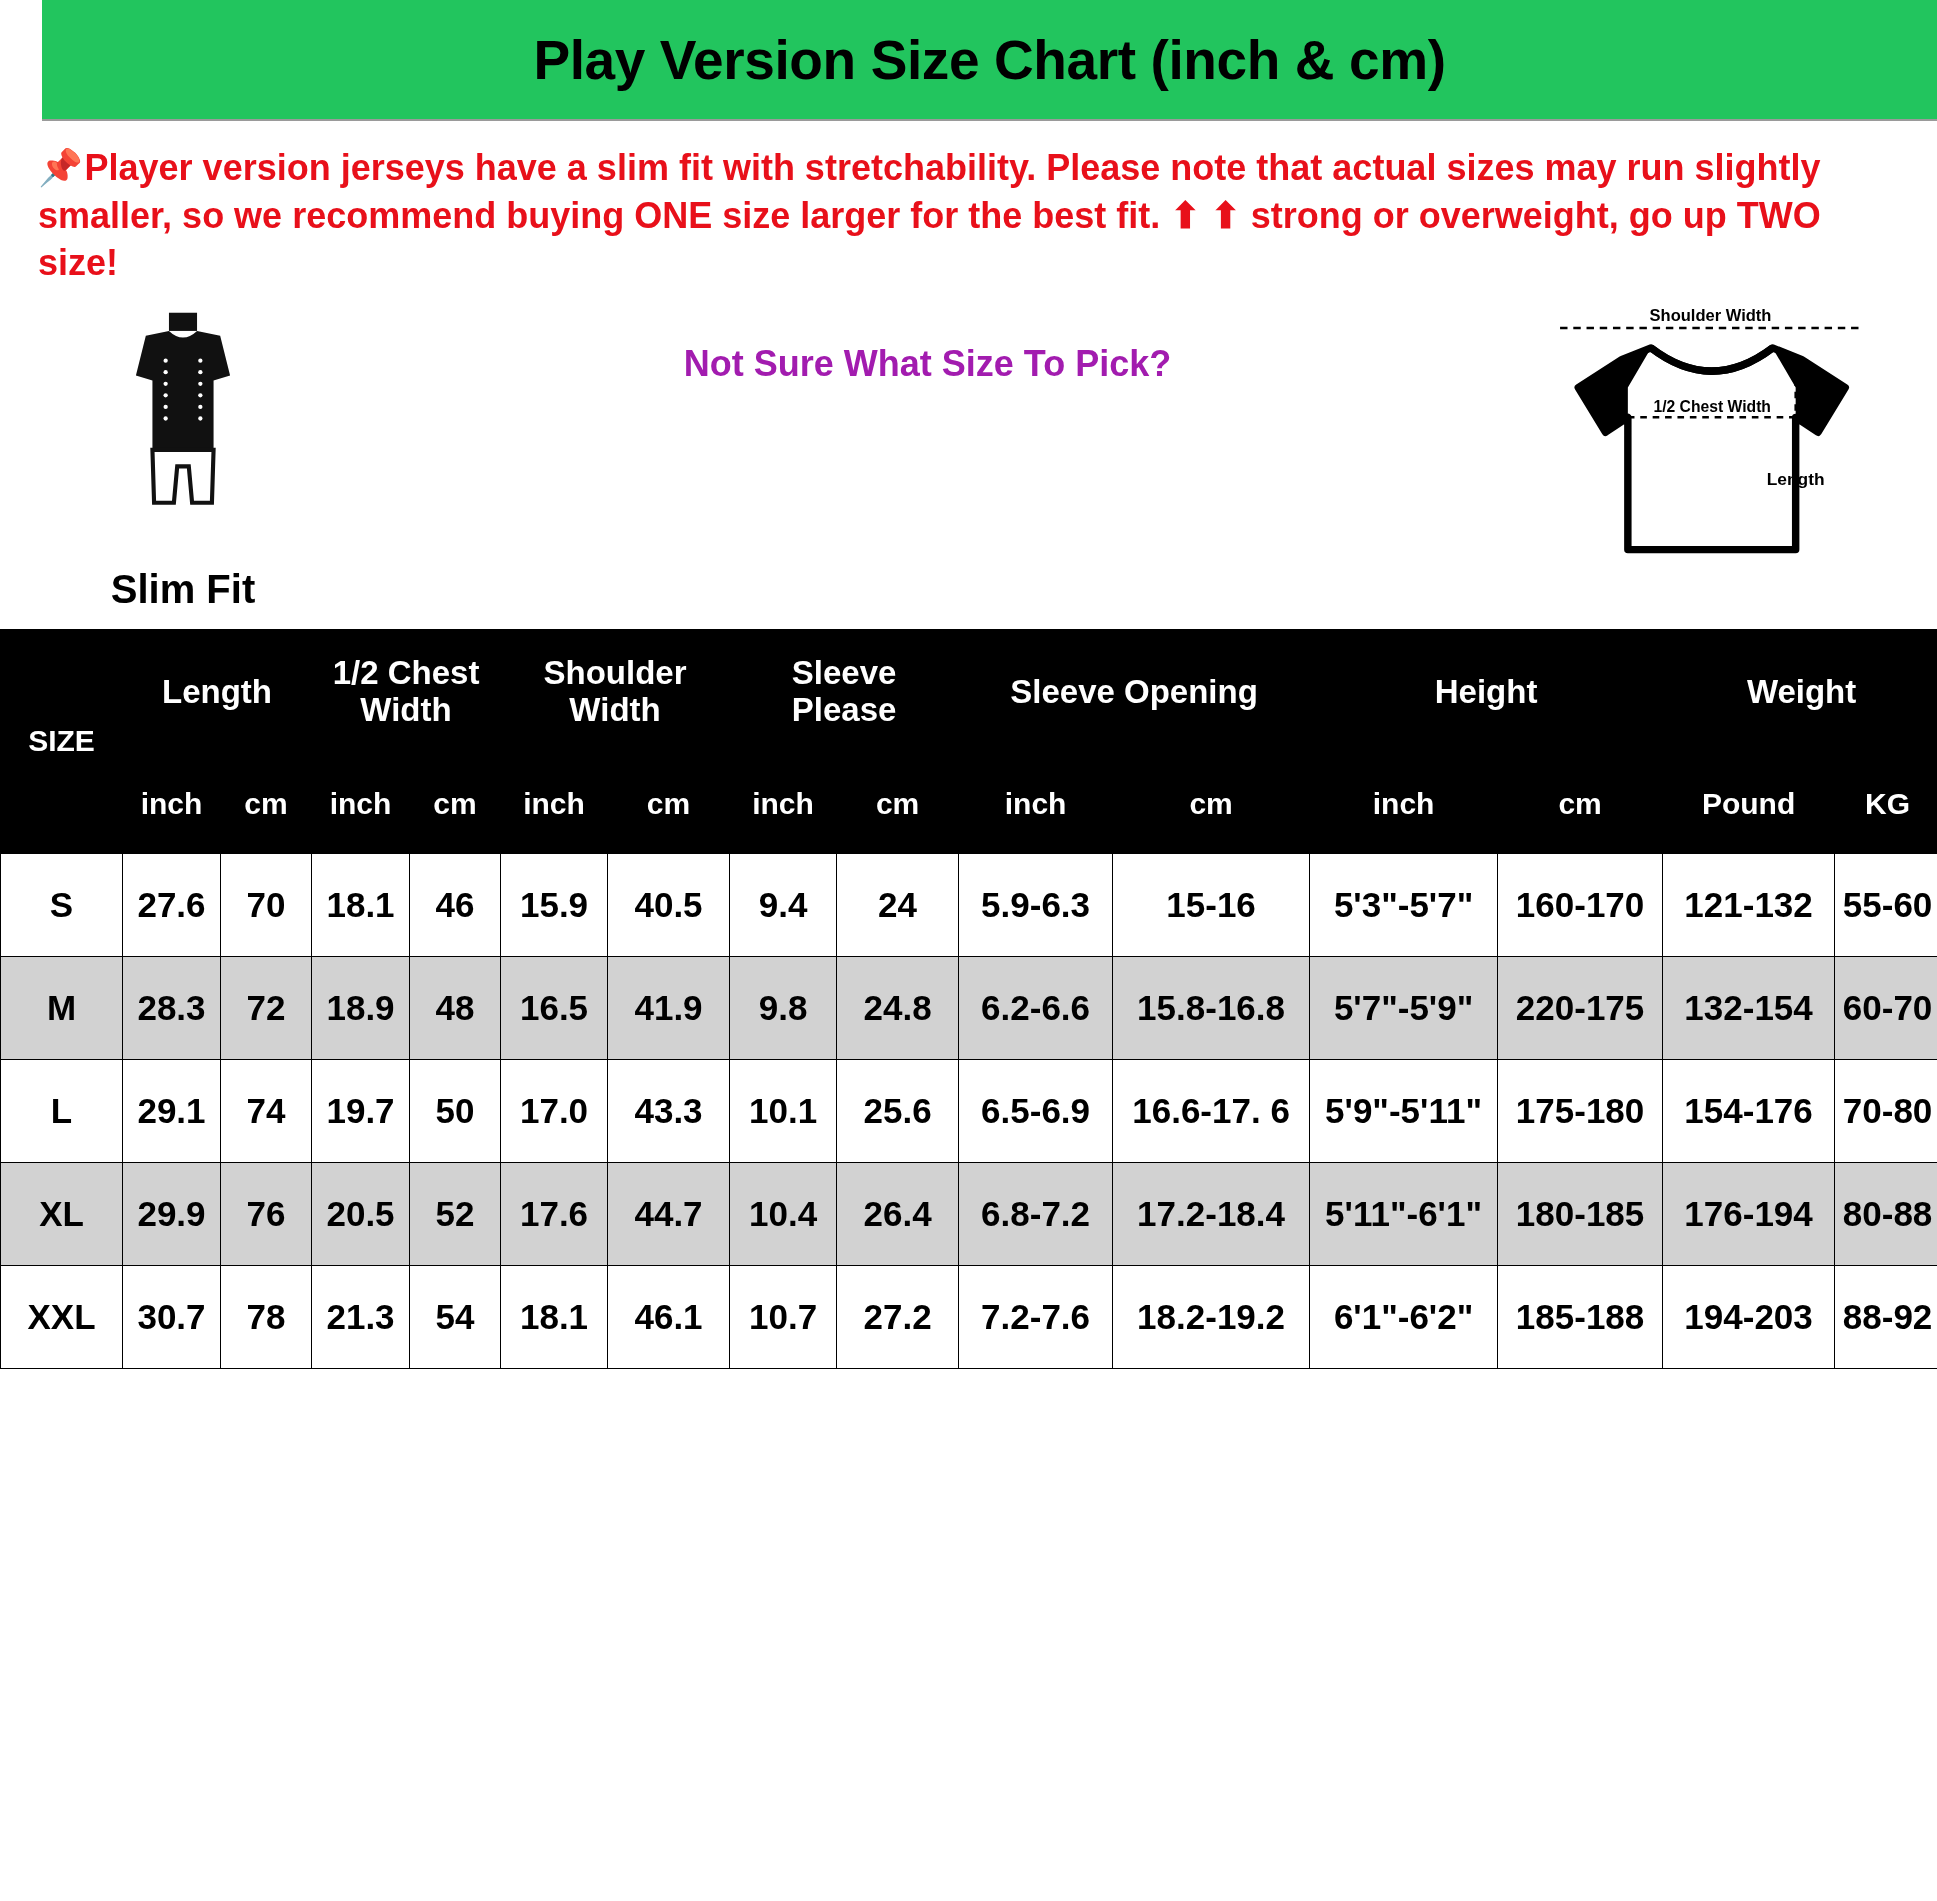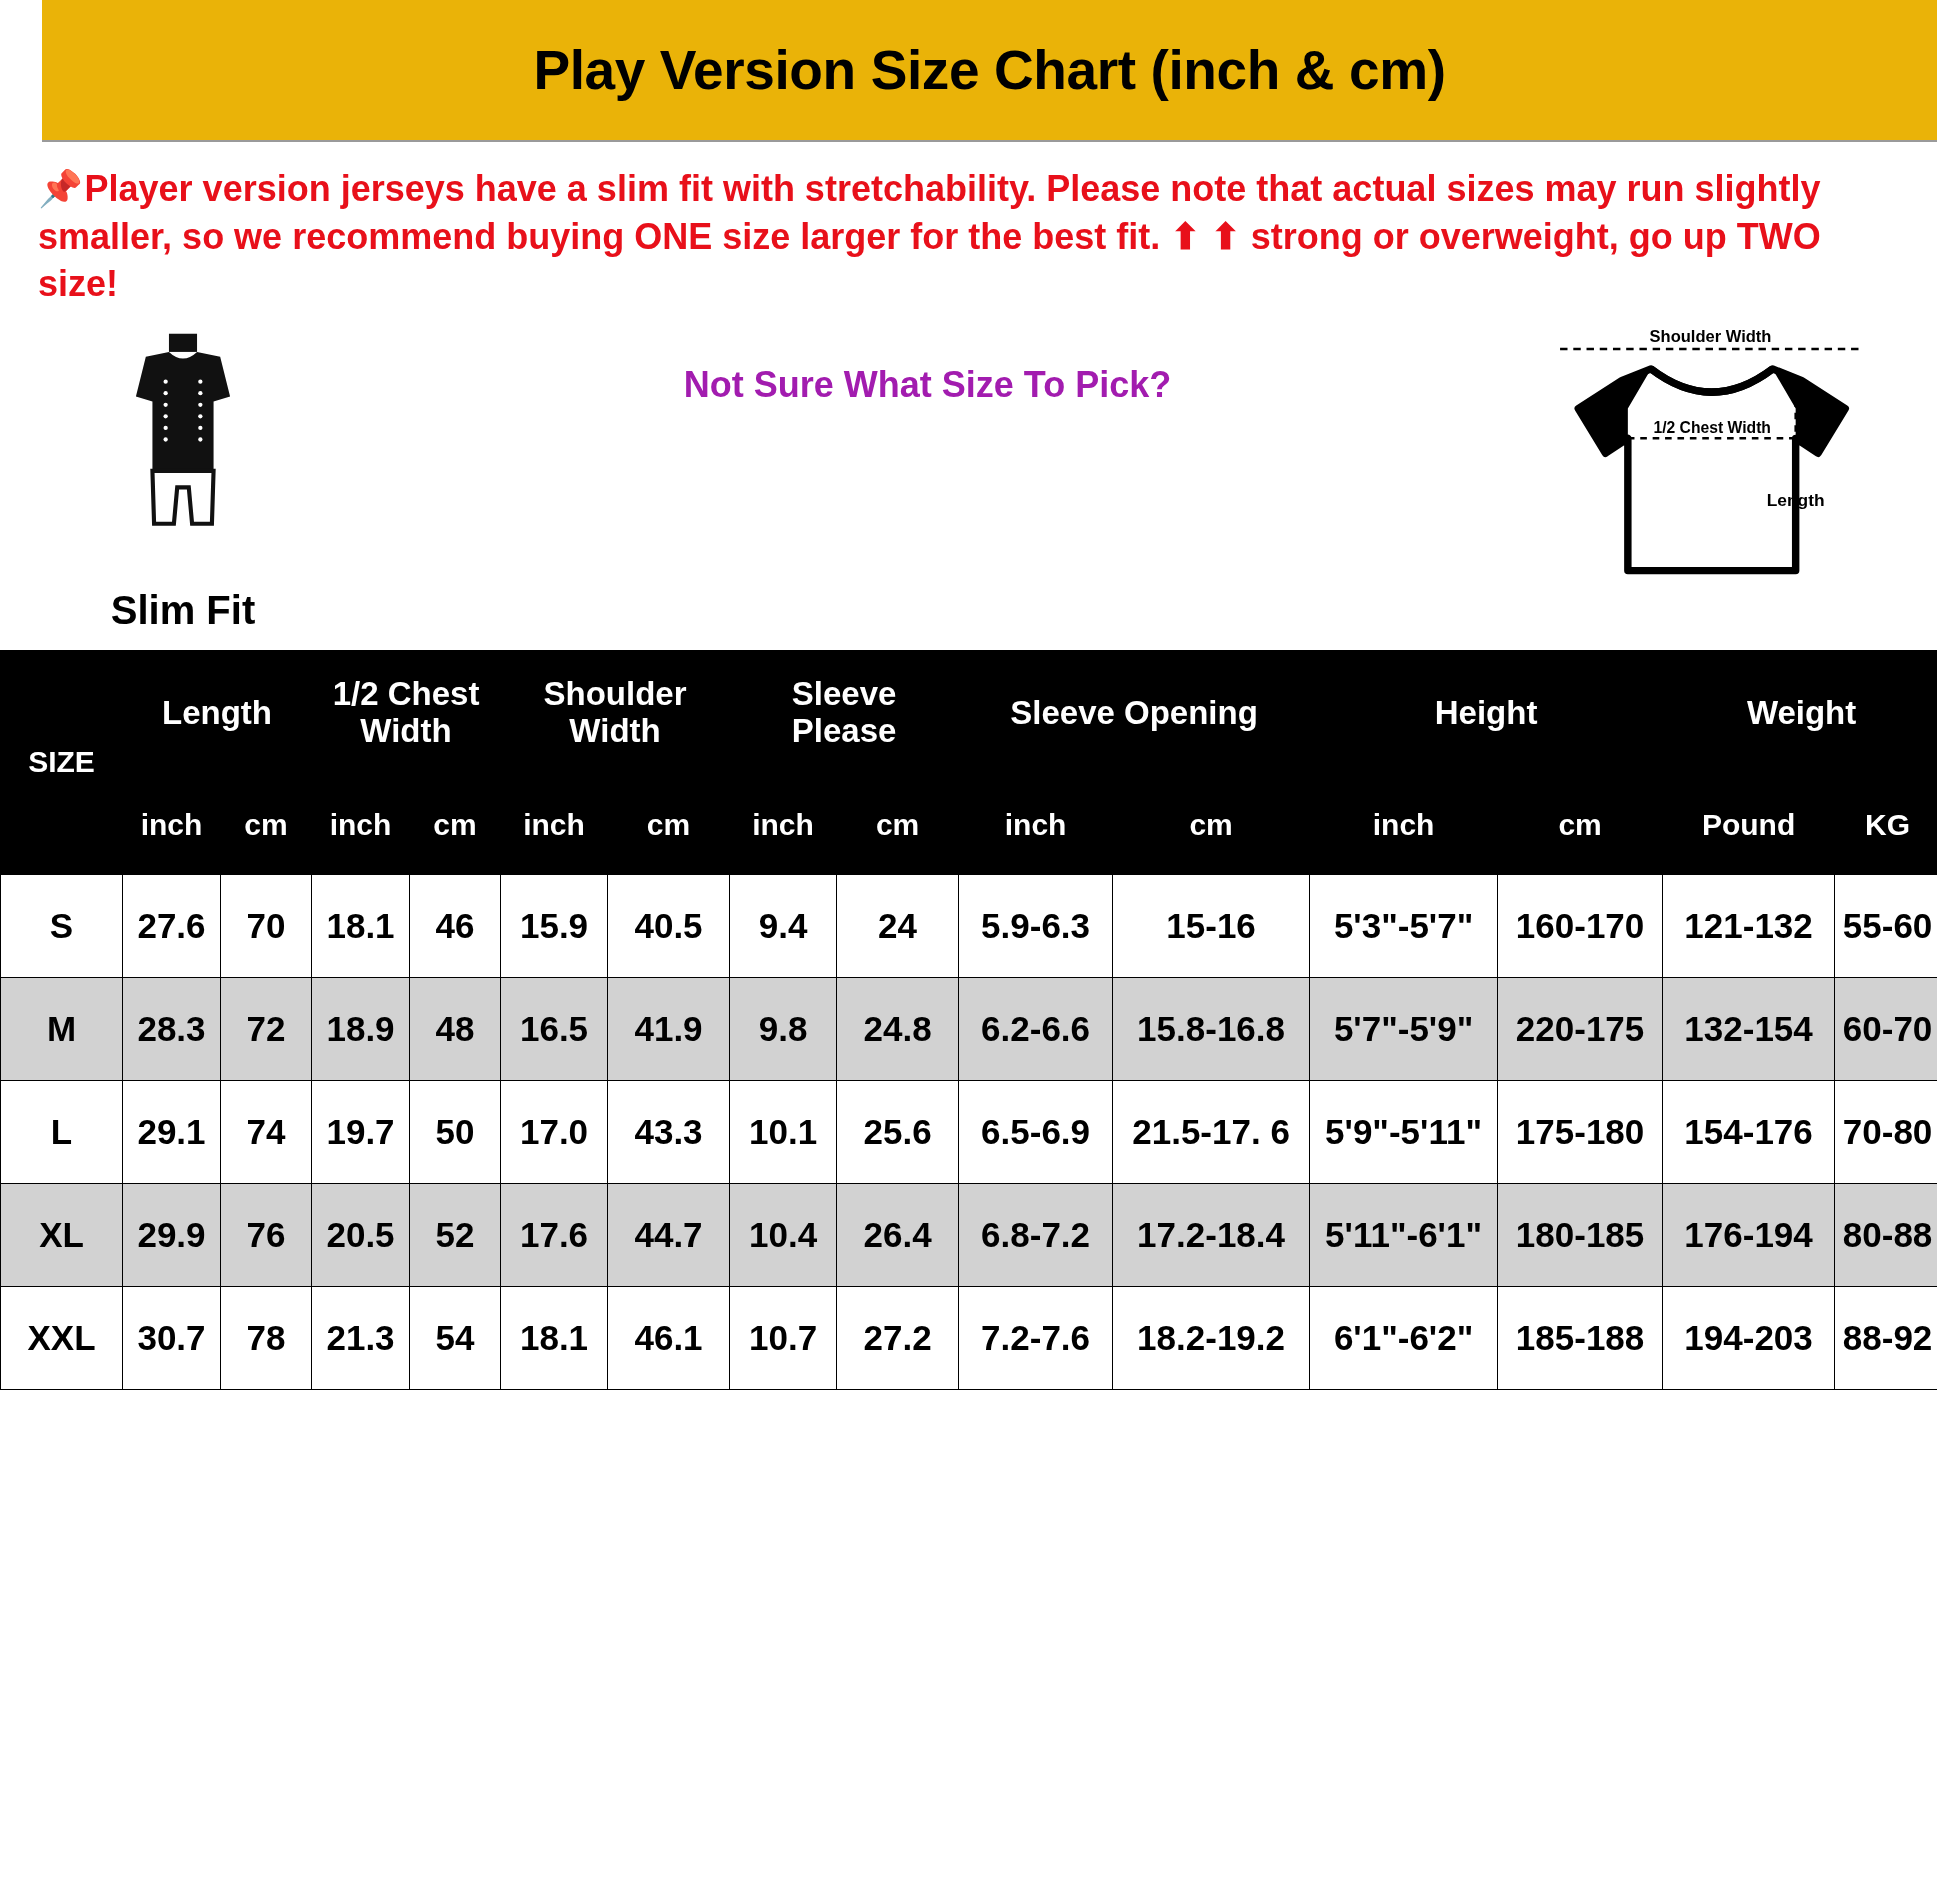--- a/index.html
+++ b/index.html
@@ -10,22 +10,22 @@
   }
   .page {
     width: 1937px;
     height: 1902px;
     background: #ffffff;
     position: relative;
     overflow: hidden;
   }
   
   .title-bar {
-    height: 142px;
-    background: #eab308;
+    height: 121px;
+    background: #22c55e;
     border-bottom: 2.5px solid #9a9a9a;
     display: flex;
     align-items: center;
     justify-content: center;
     margin-left: 42px;
   }
   .title-bar .title {
     font-size: 55px;
     font-weight: 700;
     color: #000;
@@ -279,21 +279,21 @@
         <td>L</td>
         <td>29.1</td>
         <td>74</td>
         <td>19.7</td>
         <td>50</td>
         <td>17.0</td>
         <td>43.3</td>
         <td>10.1</td>
         <td>25.6</td>
         <td>6.5-6.9</td>
-        <td>21.5-17. 6</td>
+        <td>16.6-17. 6</td>
         <td>5'9"-5'11"</td>
         <td>175-180</td>
         <td>154-176</td>
         <td>70-80</td>
       </tr>
       <tr class="alt">
         <td>XL</td>
         <td>29.9</td>
         <td>76</td>
         <td>20.5</td>

